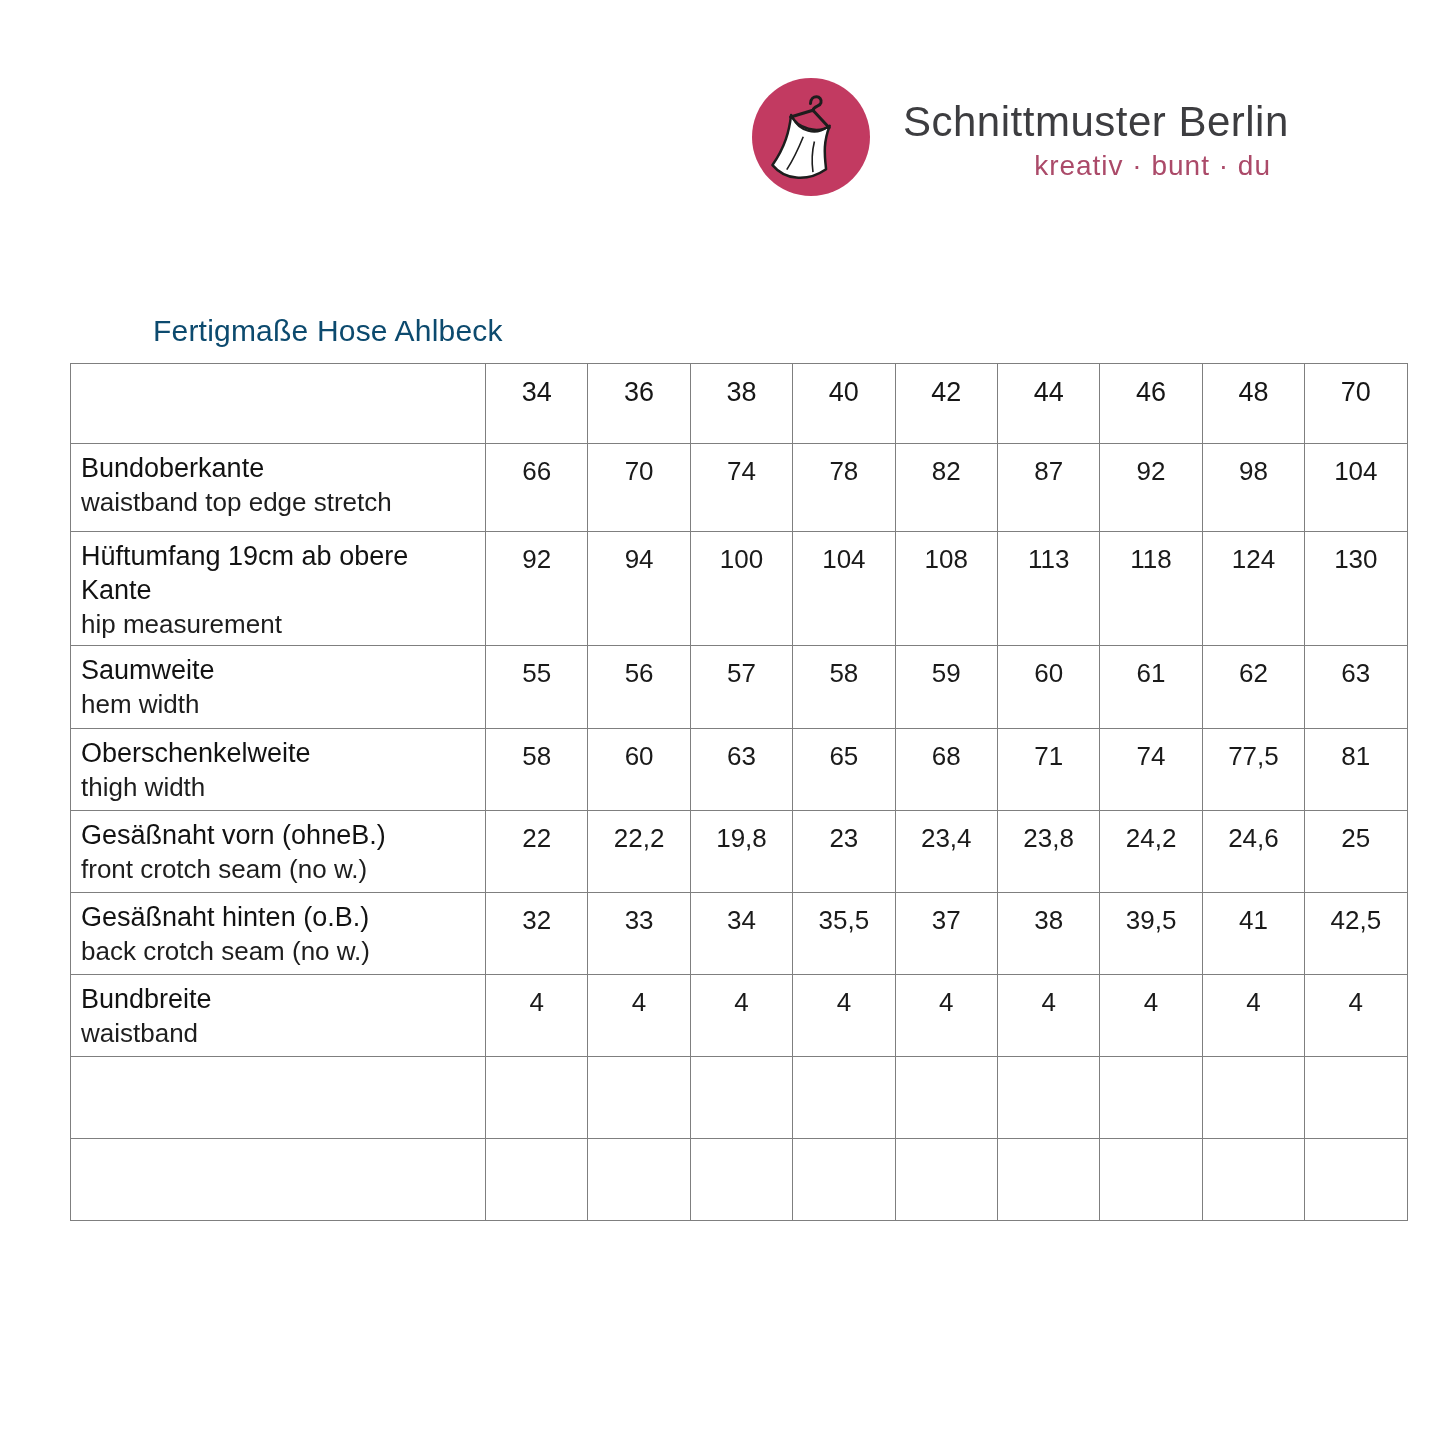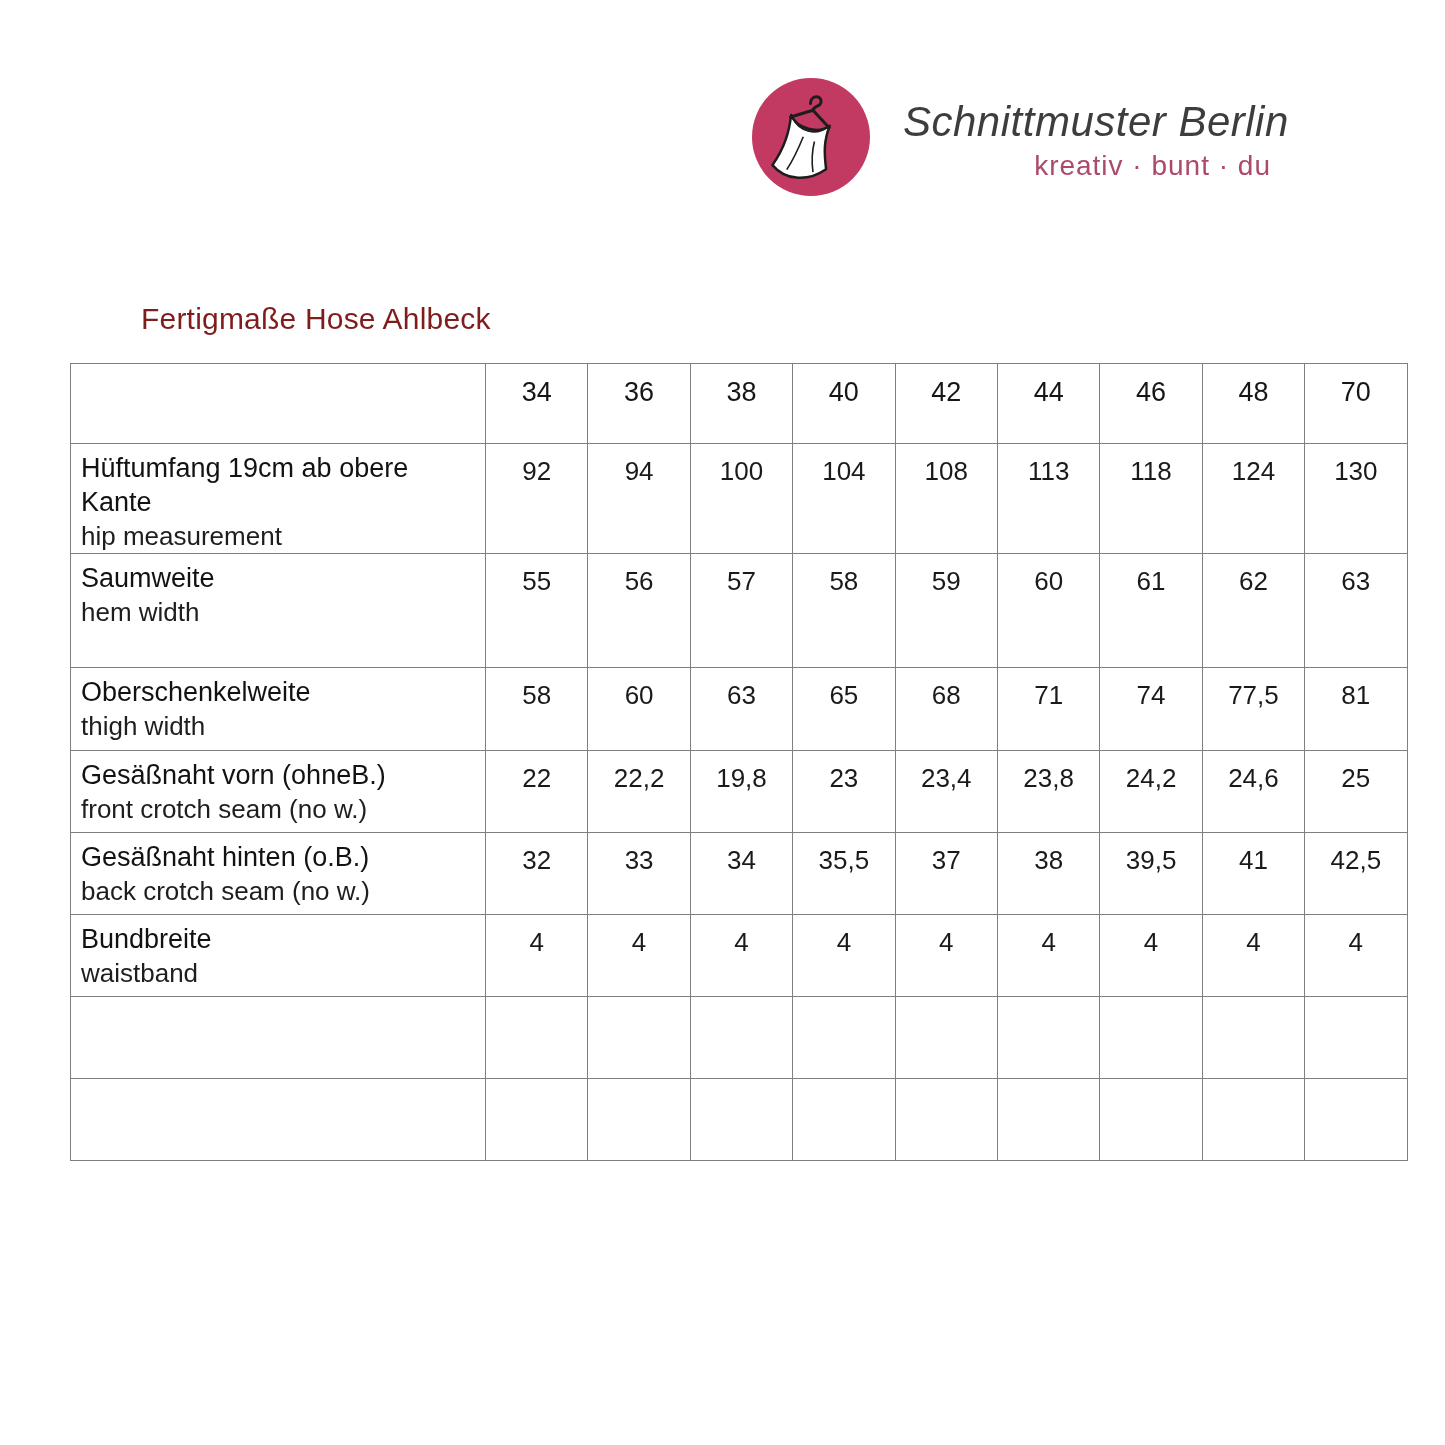--- a/index.html
+++ b/index.html
@@ -20,22 +20,22 @@
   .brand{
     position:absolute;left:903px;top:98px;
     font-size:42px;letter-spacing:.5px;white-space:nowrap;
   }
   .tagline{
     position:absolute;left:903px;top:150px;width:368px;
     text-align:right;font-size:28px;letter-spacing:1px;white-space:nowrap;
   }
   
   .title{
-    position:absolute;left:141px;top:302px;margin:0;
-    font-size:30px;font-weight:normal;color:#7f1d1d;
+    position:absolute;left:141px;top:302px;margin:12px;
+    font-size:30px;font-weight:normal;color:#0c4a6e;
     letter-spacing:.2px;
   }
   
   .size-table{
     position:absolute;left:70px;top:363px;width:1337px;
     border-collapse:collapse;table-layout:fixed;
   }
   .size-table th,.size-table td{
     border:1px solid #7f7f7f;
     vertical-align:top;
@@ -66,21 +66,21 @@
       <g transform="rotate(14 59 40)">
         <path d="M55 26 c-2 -9 10 -11 10 -3 c0 4 -6 4 -6 9" fill="none" stroke="#1d1d1d" stroke-width="3" stroke-linecap="round"></path>
         <path d="M59 32 L39 44 M59 32 L79 45" fill="none" stroke="#1d1d1d" stroke-width="3" stroke-linecap="round"></path>
         <path d="M39 42 C48 54 70 54 79 43 C77 60 80 70 86 86 C70 104 48 106 33 95 C41 74 41 58 39 42 Z" fill="#ffffff" stroke="#1d1d1d" stroke-width="2.5" stroke-linejoin="round"></path>
         <path d="M41 44 C51 56 68 56 77 45" fill="none" stroke="#1d1d1d" stroke-width="2"></path>
         <path d="M56 60 C54 74 52 84 48 96" fill="none" stroke="#1d1d1d" stroke-width="1.6"></path>
         <path d="M68 62 C68 74 70 82 74 92" fill="none" stroke="#1d1d1d" stroke-width="1.6"></path>
       </g>
     </svg>
   </div>
-  <div class="brand" style="color:#3d3d40;font-style:italic;">Schnittmuster Berlin</div>
+  <div class="brand" style="color:#3d3d40;">Schnittmuster Berlin</div>
   <div class="tagline" style="color:#ab4a69;">kreativ · bunt · du</div>
 
   <h1 class="title">Fertigmaße Hose Ahlbeck</h1>
 
   <table class="size-table">
     <colgroup>
       <col style="width:415px">
       <col span="9" style="width:102.4px">
     </colgroup>
     <thead>
@@ -93,20 +93,35 @@
           <th>40</th>
           <th>42</th>
           <th>44</th>
           <th>46</th>
           <th>48</th>
           <th>70</th>
         </tr>
     </thead>
     <tbody>
 
+    <tr>
+          <td class="label-cell">
+            <div class="lbl-de">Bundoberkante</div>
+            <div class="lbl-en">waistband top edge stretch</div>
+          </td>
+          <td class="value-cell">66</td>
+          <td class="value-cell">70</td>
+          <td class="value-cell">74</td>
+          <td class="value-cell">78</td>
+          <td class="value-cell">82</td>
+          <td class="value-cell">87</td>
+          <td class="value-cell">92</td>
+          <td class="value-cell">98</td>
+          <td class="value-cell">104</td>
+        </tr>
         <tr>
           <td class="label-cell">
             <div class="lbl-de">Hüftumfang 19cm ab obere Kante</div>
             <div class="lbl-en">hip measurement</div>
           </td>
           <td class="value-cell">92</td>
           <td class="value-cell">94</td>
           <td class="value-cell">100</td>
           <td class="value-cell">104</td>
           <td class="value-cell">108</td>

